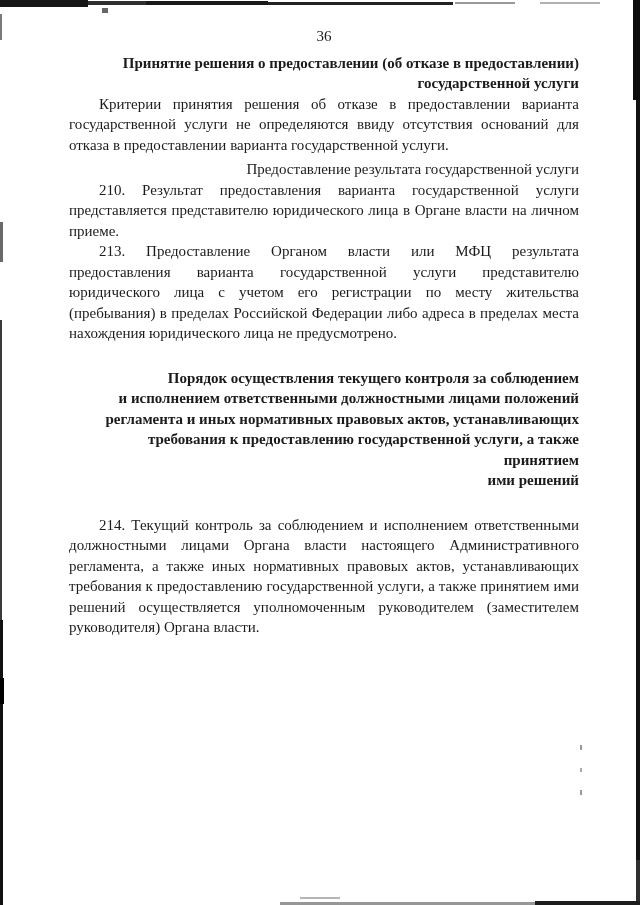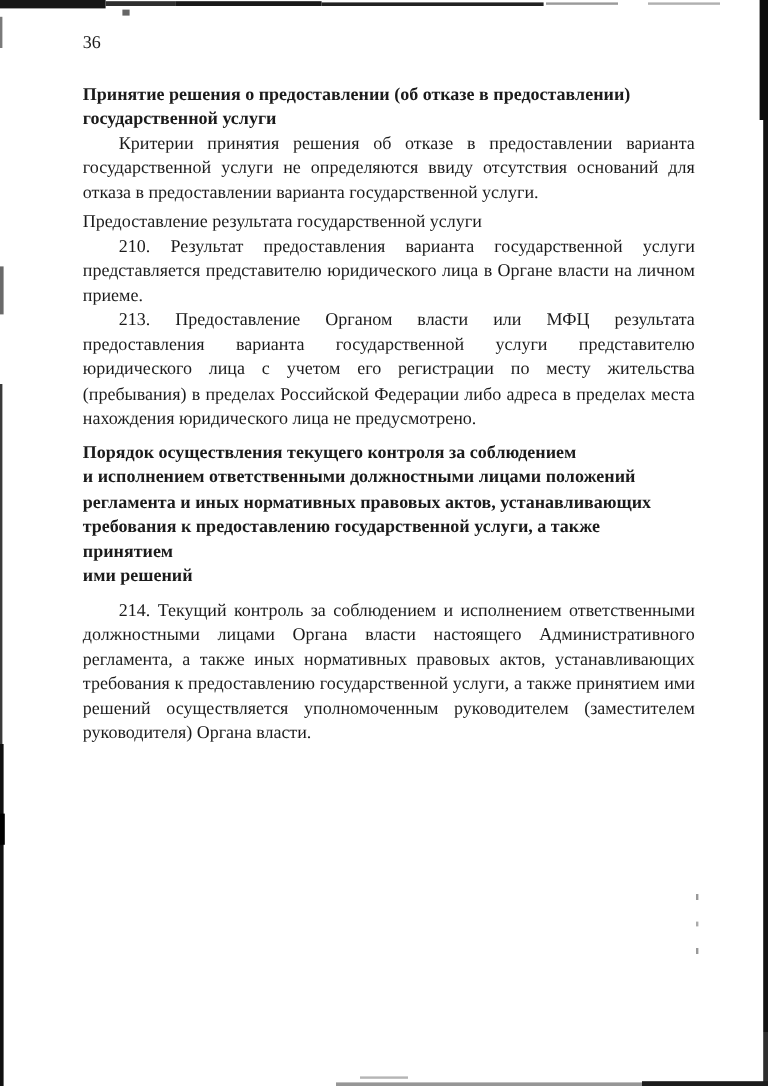--- a/index.html
+++ b/index.html
@@ -14,34 +14,34 @@
   }
   .page-content {
     position: absolute;
     left: 69px;
     top: 26px;
     width: 510px;
     font-size: 15px;
     line-height: 20.5px;
   }
   .page-number {
-    text-align: left;
-    margin-bottom: 22px;
+    text-align: center;
+    margin-bottom: 6px;
   }
   .heading {
-    text-align: left;
+    text-align: right;
     white-space: pre-line;
   }
   .bold { font-weight: bold; }
   .paragraph {
     text-align: justify;
     text-indent: 30px;
   }
   .mt4  { margin-top: 4px; }
-  .mt8  { margin-top: 8px; }
+  .mt8  { margin-top: 24px; }
   .mt10 { margin-top: 10px; }
   .mb8  { margin-bottom: 0; }
   .art { position: absolute; }
 </style>
 </head>
 <body>
 
 <div class="page-content">
 
   <div class="page-number">36</div>

